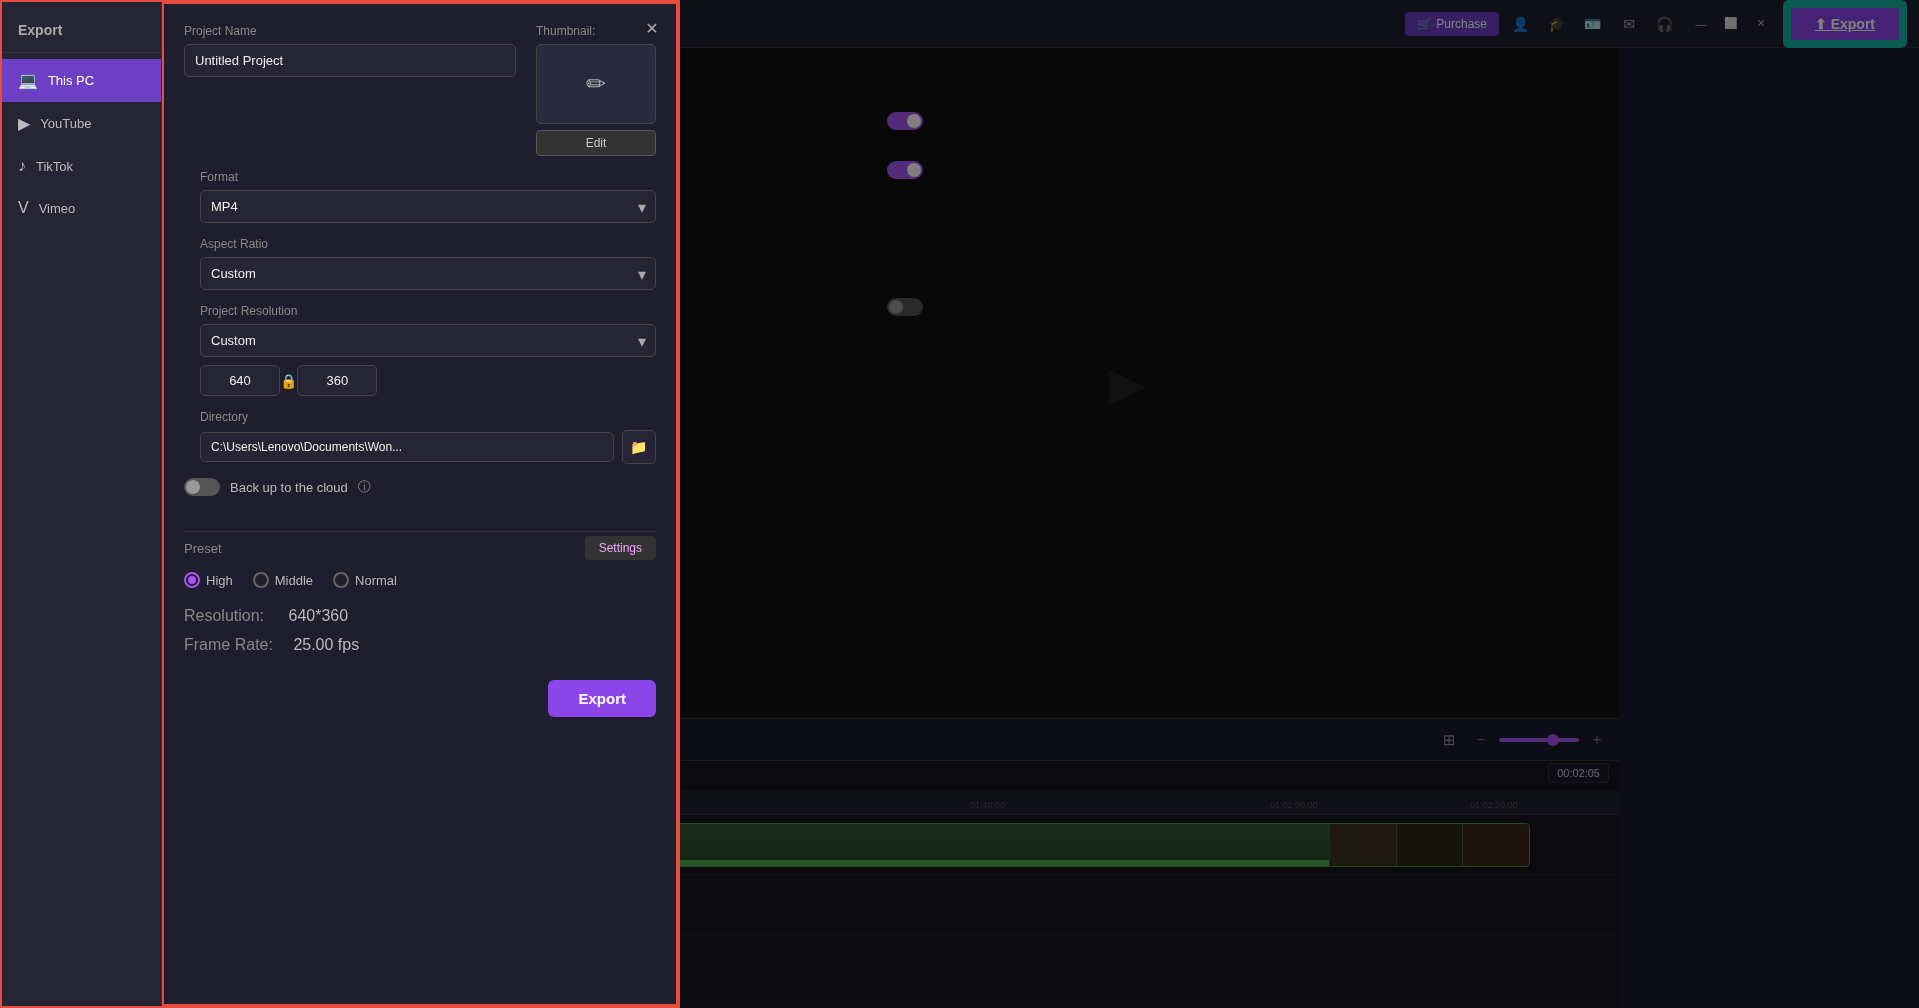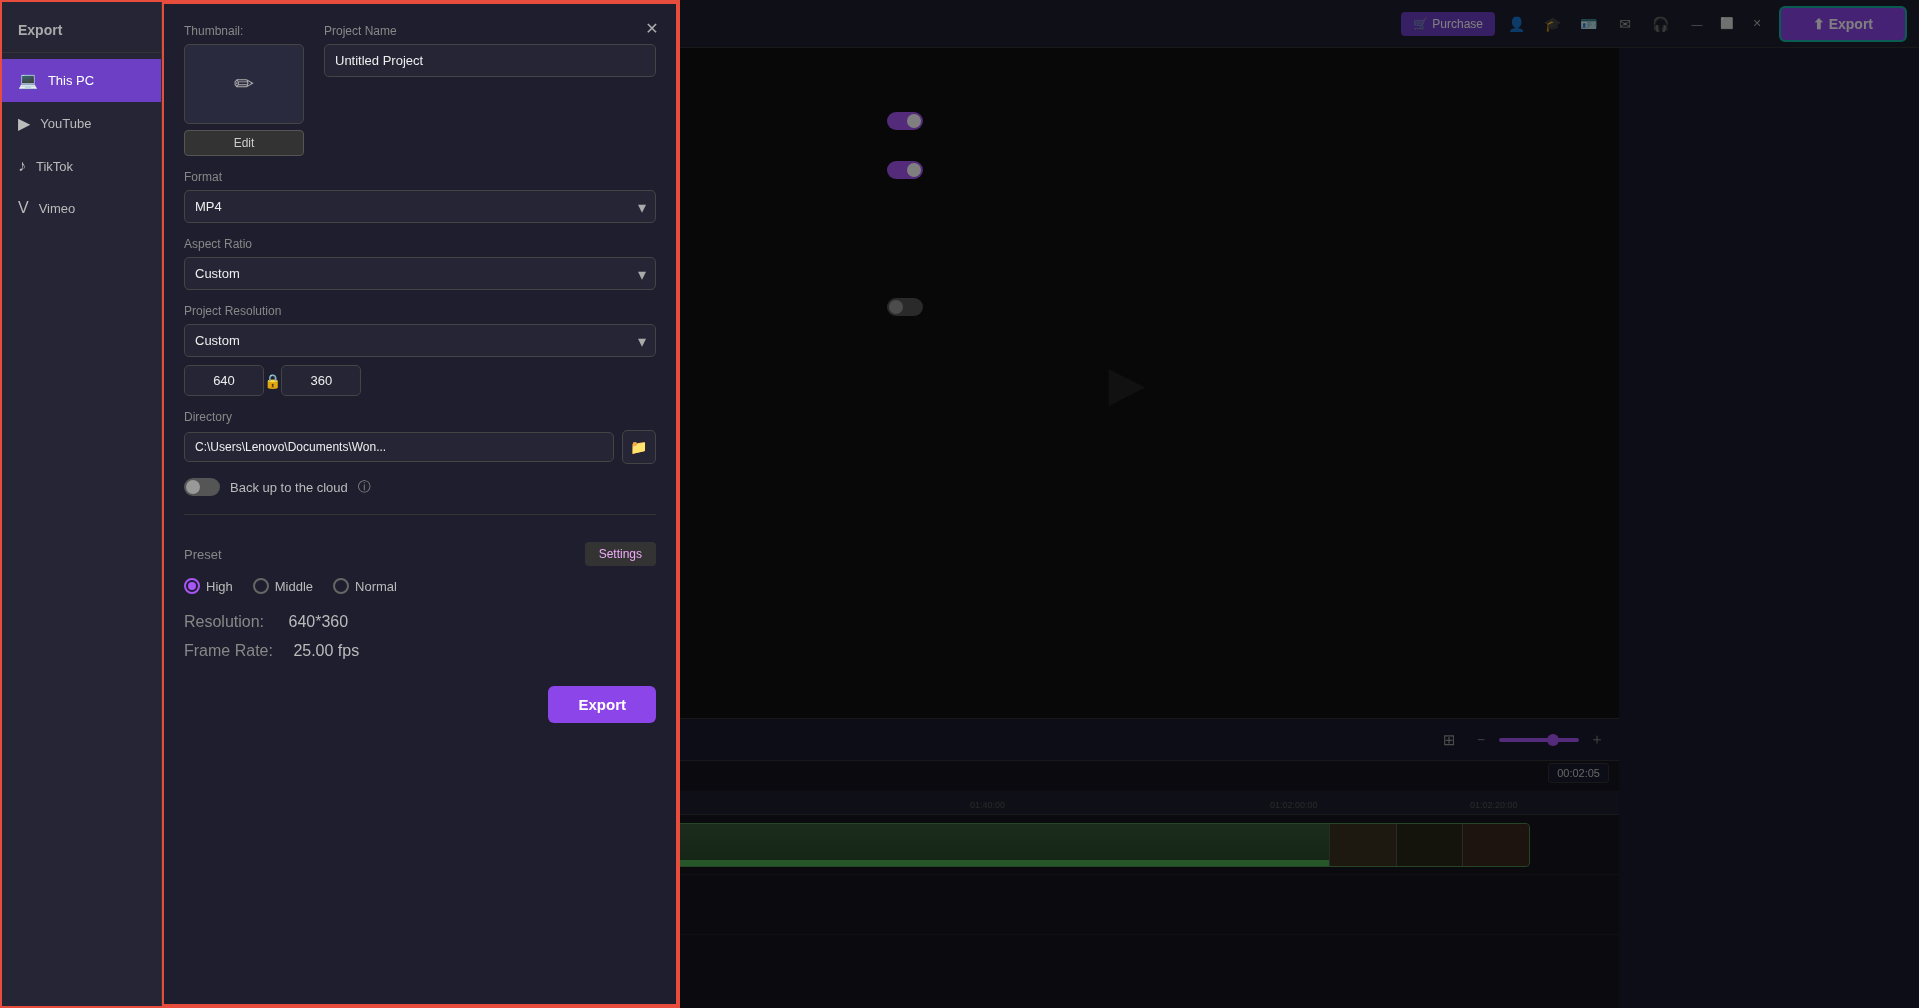--- a/index.html
+++ b/index.html
@@ -105,29 +105,30 @@
       display: flex;
       align-items: center;
       justify-content: center;
       font-size: 11px;
     }
 
     
     .export-top-btn {
       background: #8b45e8;
       color: white;
-      border: 2px solid #14b8a6;
-      padding: 8px 32px;
+      border: 8px solid #14b8a6;
+      padding: 8px 24px;
       border-radius: 6px;
       font-size: 14px;
       font-weight: bold;
       cursor: pointer;
       display: flex;
       align-items: center;
       gap: 6px;
+      text-decoration: underline;
     }
 
     
     .main-layout {
       display: flex;
       height: calc(100% - 48px);
     }
 
     
     .left-sidebar {
@@ -360,20 +361,21 @@
       content: '▾';
       position: absolute;
       right: 10px;
       top: 50%;
       transform: translateY(-50%);
       color: #aaa;
       pointer-events: none;
     }
     .form-section {
       margin-bottom: 14px;
+      margin-left: 16px;
     }
     .resolution-row {
       display: flex;
       align-items: center;
       margin-top: 8px;
     }
     .res-input {
       width: 80px;
       background: #252535;
       border: 1px solid #444;
@@ -442,23 +444,23 @@
       font-size: 13px;
       color: #bbb;
     }
     .info-icon {
       color: #888;
       font-size: 13px;
       cursor: pointer;
     }
 
     .preset-section {
-      margin-top: 18px;
+      margin-top: 35px;
       border-top: 1px solid #333;
-      padding-top: 27px;
+      padding-top: 4px;
     }
     .preset-header {
       display: flex;
       justify-content: space-between;
       align-items: center;
       margin-bottom: 12px;
     }
     .preset-label {
       font-size: 13px;
       color: #888;
@@ -1175,30 +1177,30 @@
       <div class="export-nav-item">
         <span class="export-nav-icon">V</span>
         <span>Vimeo</span>
       </div>
     </div>
 
     <div class="export-form">
       <button class="export-close">✕</button>
 
       <div style="display:flex;gap:20px;margin-bottom:14px;">
+        <div style="flex:1;">
+          <div class="form-label">Project Name</div>
+          <input class="form-input" type="text" value="Untitled Project" style="">
+        </div>
         <div>
           <div class="form-label">Thumbnail:</div>
           <div class="thumbnail-box">
             <span style="font-size:24px;color:#aaa;">✏</span>
           </div>
           <div class="thumb-edit-btn">Edit</div>
-        </div>
-        <div style="flex:1;">
-          <div class="form-label">Project Name</div>
-          <input class="form-input" type="text" value="Untitled Project" style="">
         </div>
       </div>
 
       <div class="form-section">
         <div class="form-label">Format</div>
         <div class="select-wrap">
           <select class="form-select">
             <option>MP4</option>
           </select>
         </div>

